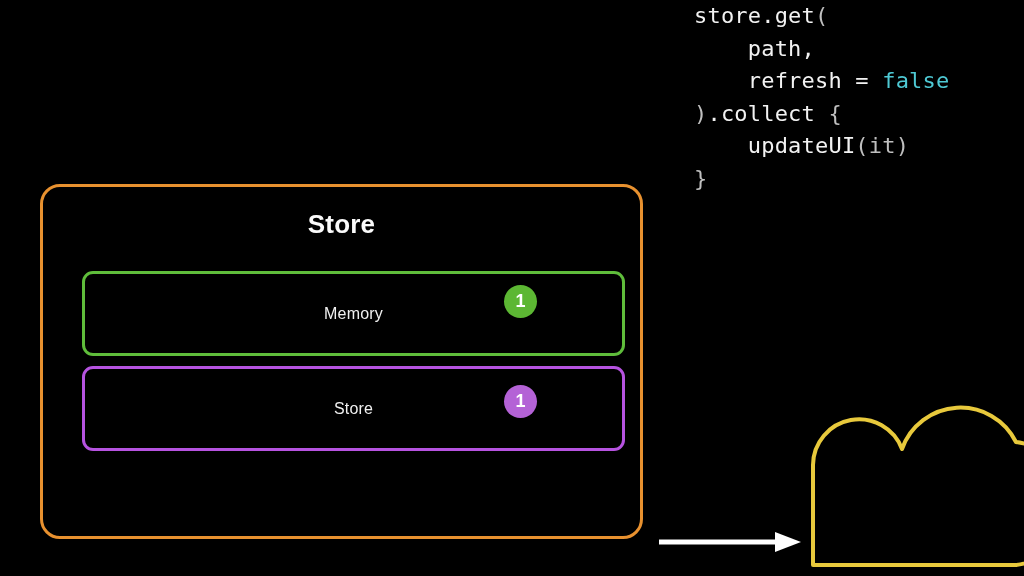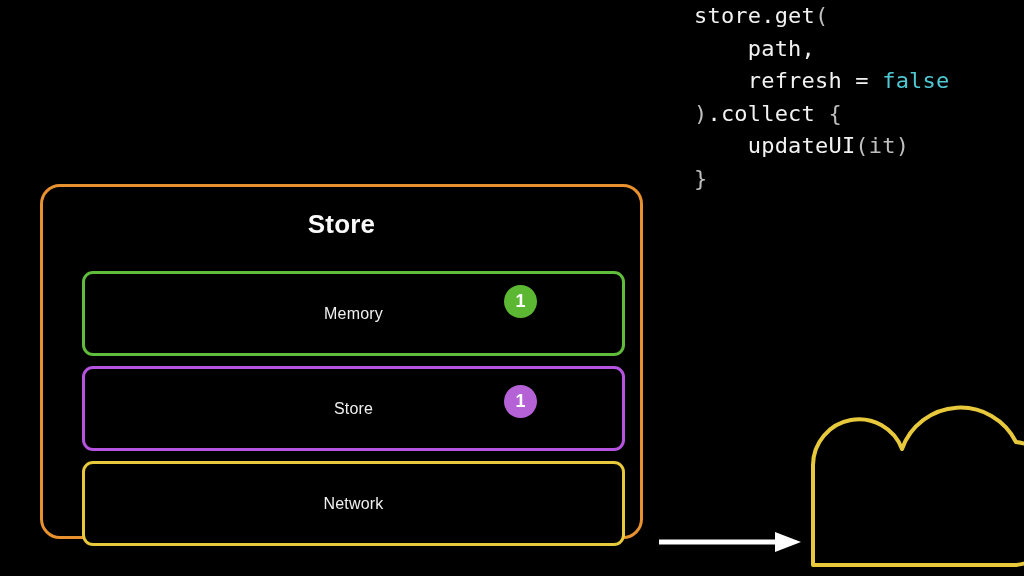--- a/index.html
+++ b/index.html
@@ -129,23 +129,20 @@
   <div class="layer-row" id="layer-memory" style="border-color: rgb(95, 189, 59);">
     <span class="layer-label">Memory</span>
     <span class="layer-badge" id="badge-memory" style="background: rgb(92, 183, 51);">1</span>
   </div>
 
   <div class="layer-row" id="layer-disk" style="border-color: rgb(182, 83, 224);">
     <span class="layer-label">Store</span>
     <span class="layer-badge" id="badge-disk" style="background: rgb(180, 98, 214);">1</span>
   </div>
 
-  <div class="layer-row" id="layer-network" style="border-color: rgb(232, 201, 60);">
-    <span class="layer-label">Network</span>
-  </div>
 
 </div>
 
 <svg id="arrow-to-cloud" viewBox="0 0 150 28">
   <line x1="4" y1="14" x2="126" y2="14" stroke="#ffffff" stroke-width="5"></line>
   <polygon points="120,4 146,14 120,24" fill="#ffffff"></polygon>
 </svg>
 
 <svg id="cloud-shape" viewBox="0 0 240 180">
   <path d="M 9 169

